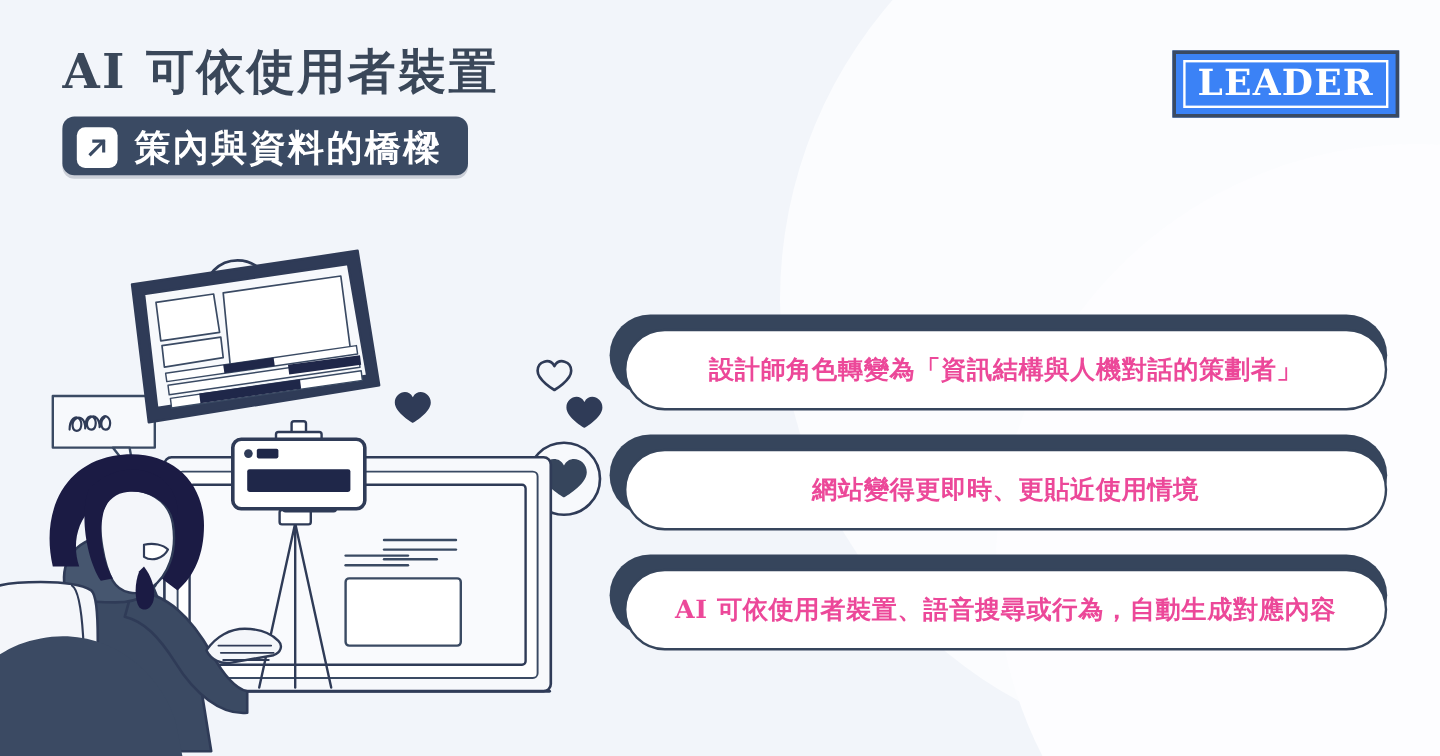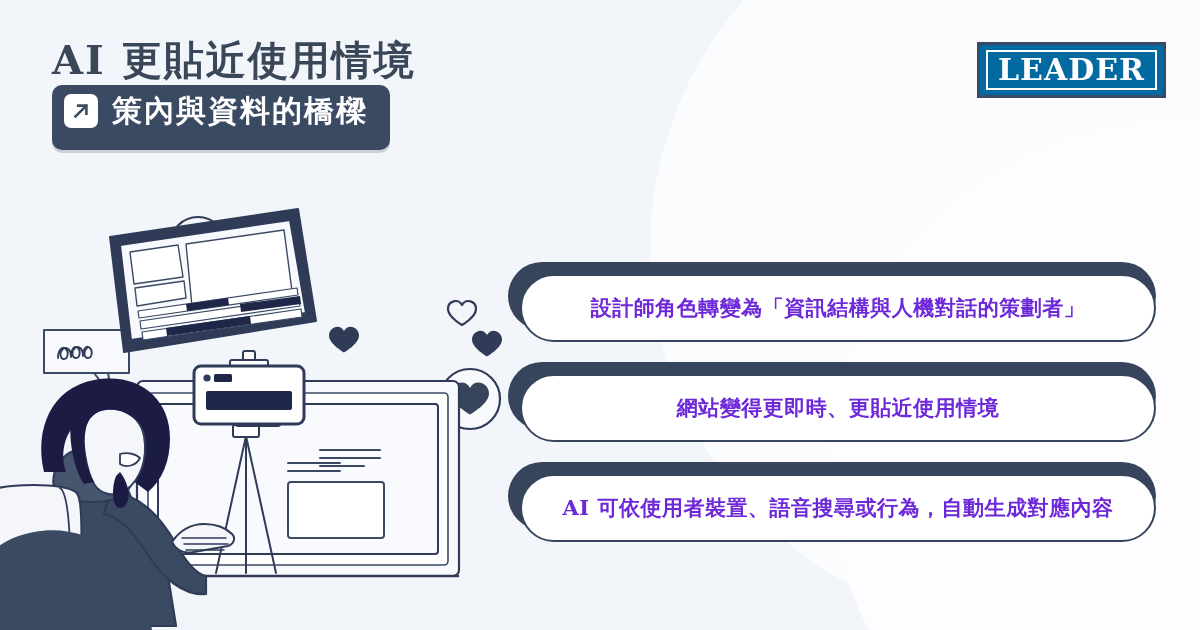--- a/index.html
+++ b/index.html
@@ -58,26 +58,26 @@
     font-size: 40px;
     font-weight: 700;
     color: #3a4759;
     letter-spacing: 2px;
     line-height: 1.18;
     white-space: nowrap;
   }
 
   .subtitle-badge {
     display: inline-flex;
-    align-items: flex-start;
+    align-items: flex-end;
     gap: 14px;
     background: #3a4a63;
     border-radius: 10px;
-    padding: 9px 22px 22px 12px;
-    margin-top: 2px;
+    padding: 9px 22px 6px 12px;
+    margin-top: 14px;
     box-shadow: 0 3px 0 rgba(30,40,60,0.18);
   }
 
   .arrow-box {
     width: 34px;
     height: 34px;
     background: #ffffff;
     border-radius: 7px;
     display: flex;
     align-items: center;
@@ -95,21 +95,21 @@
     white-space: nowrap;
     line-height: 1.1;
   }
 
   
   .logo {
     position: absolute;
     right: 34px;
     top: 42px;
     z-index: 7;
-    background: #0369a1;
+    background: #3b82f6;
     border: 3px solid #3a4a63;
     padding: 5px 6px;
     text-align: right;
   }
   .logo-inner {
     border: 2px solid #ffffff;
     padding: 2px 10px;
   }
   .logo-text {
     font-family: "DejaVu Serif", "Liberation Serif", serif;
@@ -159,21 +159,21 @@
     display: flex;
     align-items: center;
     justify-content: center;
     padding: 0 22px;
   }
 
   .pill-text {
     font-family: "DejaVu Serif", "Liberation Serif", serif;
     font-size: 21px;
     font-weight: 700;
-    color: #6d28d9;
+    color: #ec4899;
     letter-spacing: 0.5px;
     text-align: left;
     white-space: nowrap;
     line-height: 1.2;
   }
 
   
   .illustration {
     position: absolute;
     left: 0;
@@ -186,21 +186,21 @@
 </style>
 </head>
 <body>
 
 <div id="stage">
 
   <div class="bg-arc"></div>
   <div class="bg-arc2"></div>
 
   <div class="title-wrap">
-    <div class="main-title">AI 更貼近使用情境</div>
+    <div class="main-title">AI 可依使用者裝置</div>
 
     <div class="subtitle-badge">
       <span class="arrow-box">
         <svg width="22" height="22" viewBox="0 0 22 22">
           <path d="M5.5 16.5 L16 6" stroke="#3a4a63" stroke-width="2.6" stroke-linecap="square" fill="none"></path>
           <path d="M8.2 5.6 H16.4 V13.8" stroke="#3a4a63" stroke-width="2.6" stroke-linecap="square" stroke-linejoin="miter" fill="none"></path>
         </svg>
       </span>
       <span class="subtitle-text">策內與資料的橋樑</span>
     </div>

